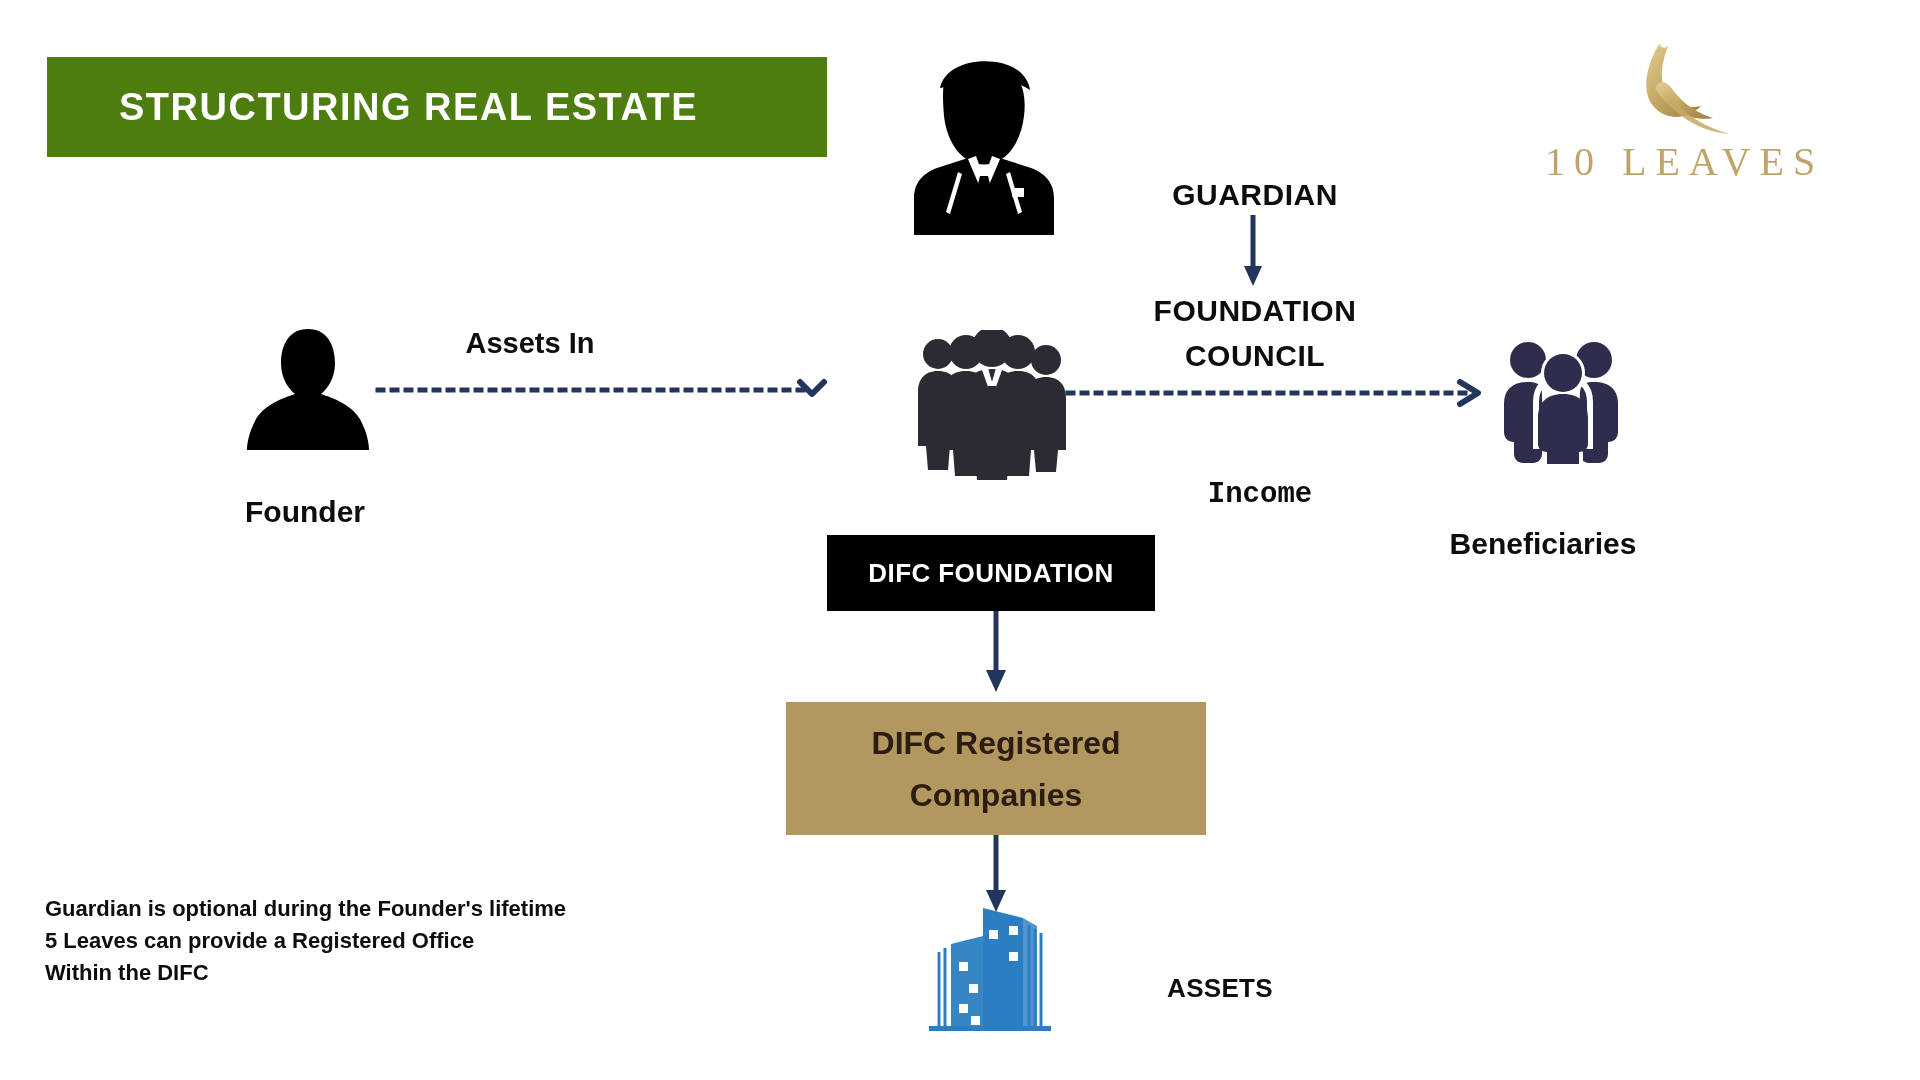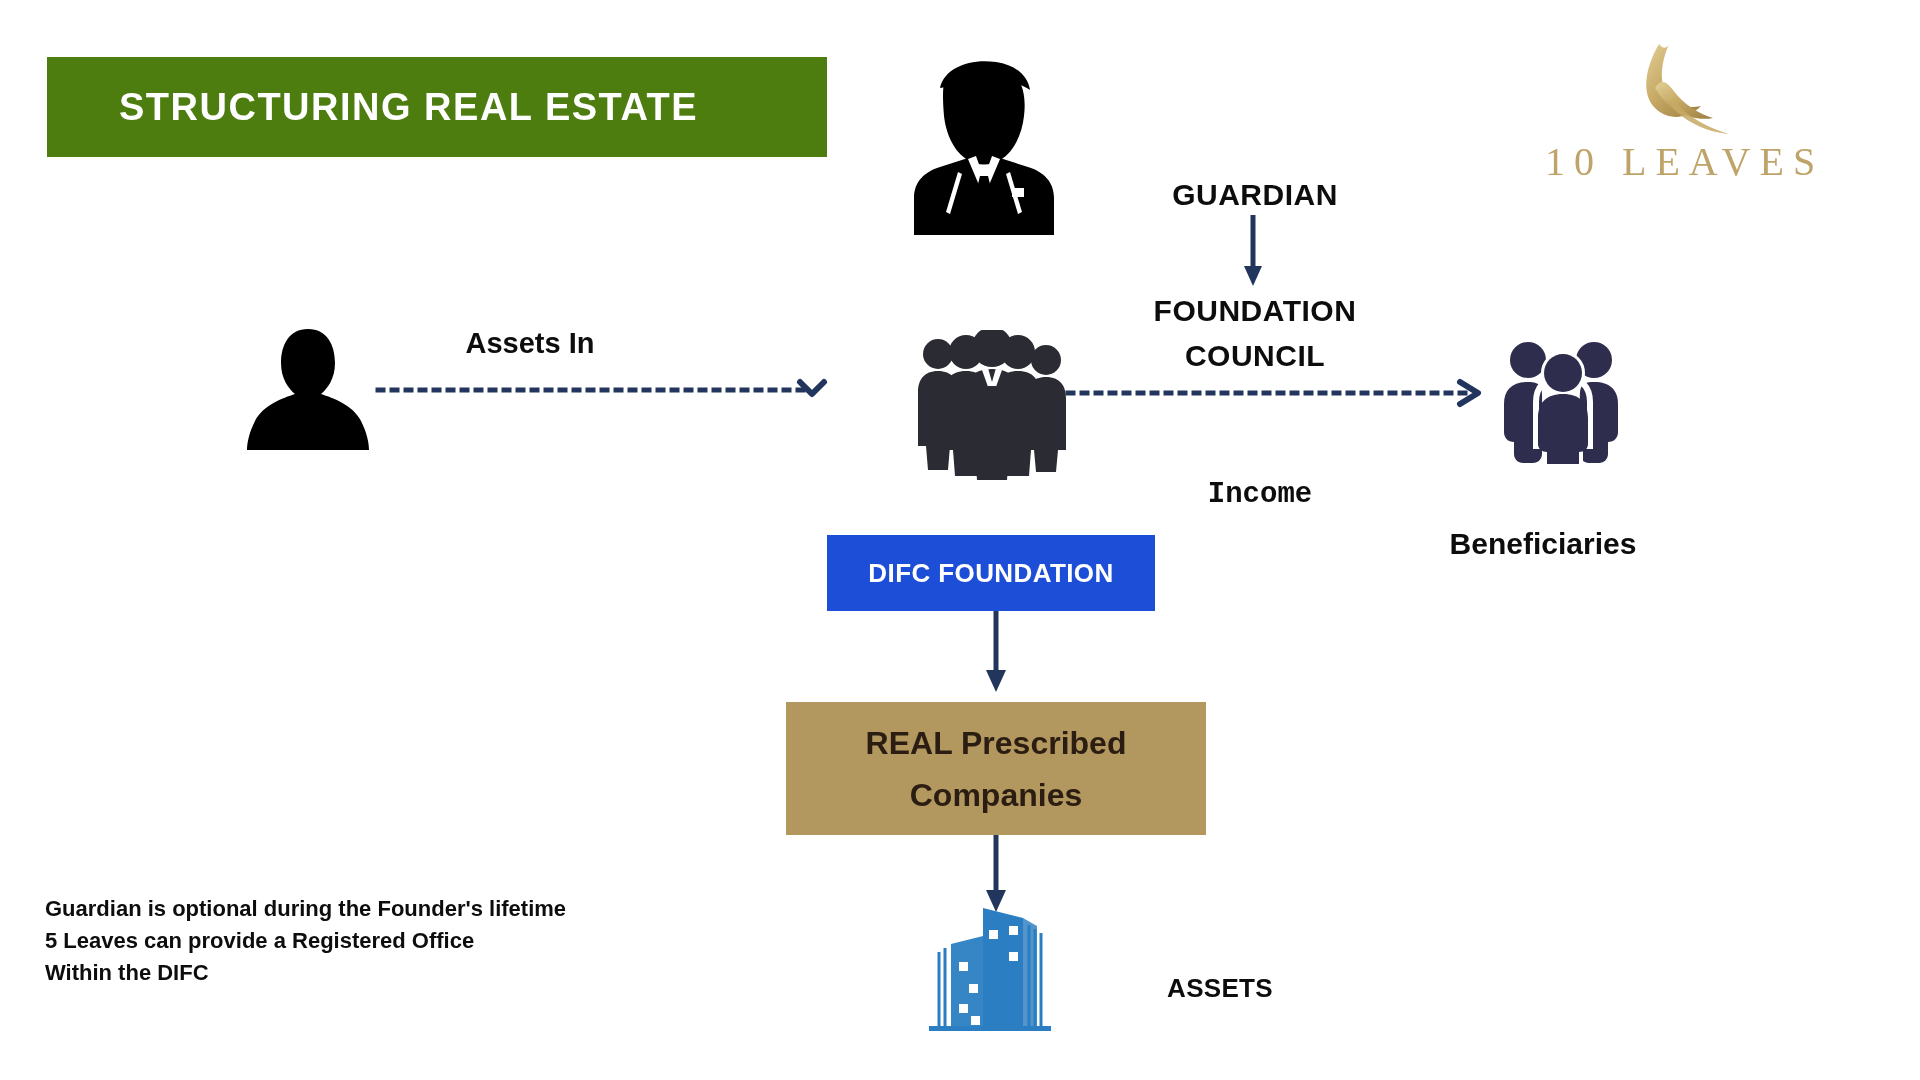--- a/index.html
+++ b/index.html
@@ -123,21 +123,21 @@
     letter-spacing: 0.3px;
   }
 
   
   #box-difc-foundation {
     position: absolute;
     left: 827px;
     top: 535px;
     width: 328px;
     height: 76px;
-    background: #1d4ed8;
+    background: #000000;
     display: flex;
     align-items: center;
     justify-content: center;
   }
   #box-difc-foundation .box-text {
     color: #ffffff;
     font-size: 26px;
     font-weight: bold;
     letter-spacing: 0.4px;
   }
@@ -365,34 +365,35 @@
 
   <div class="lbl" id="label-foundation-council">
     <div>FOUNDATION</div>
     <div>COUNCIL</div>
   </div>
 
   <div class="lbl" id="label-assets-in">Assets In</div>
 
   <div class="lbl" id="label-income">Income</div>
 
+  <div class="lbl" id="label-founder">Founder</div>
 
   <div class="lbl" id="label-beneficiaries">Beneficiaries</div>
 
   <div class="lbl" id="label-uae-assets">
     <div>ASSETS</div>
   </div>
 
   <div id="box-difc-foundation">
     <span class="box-text">DIFC FOUNDATION</span>
   </div>
 
   <div id="box-prescribed-companies">
     <span class="box-text">
-      <span>REAL Prescribed</span><br>
+      <span>DIFC Registered</span><br>
       <span>Companies</span>
     </span>
   </div>
 
   <div id="notes">
     <p class="notes-line">Guardian is optional during the Founder's lifetime</p>
     <p class="notes-line">5 Leaves can provide a Registered Office</p>
     <p class="notes-line">Within the DIFC</p>
   </div>
 

